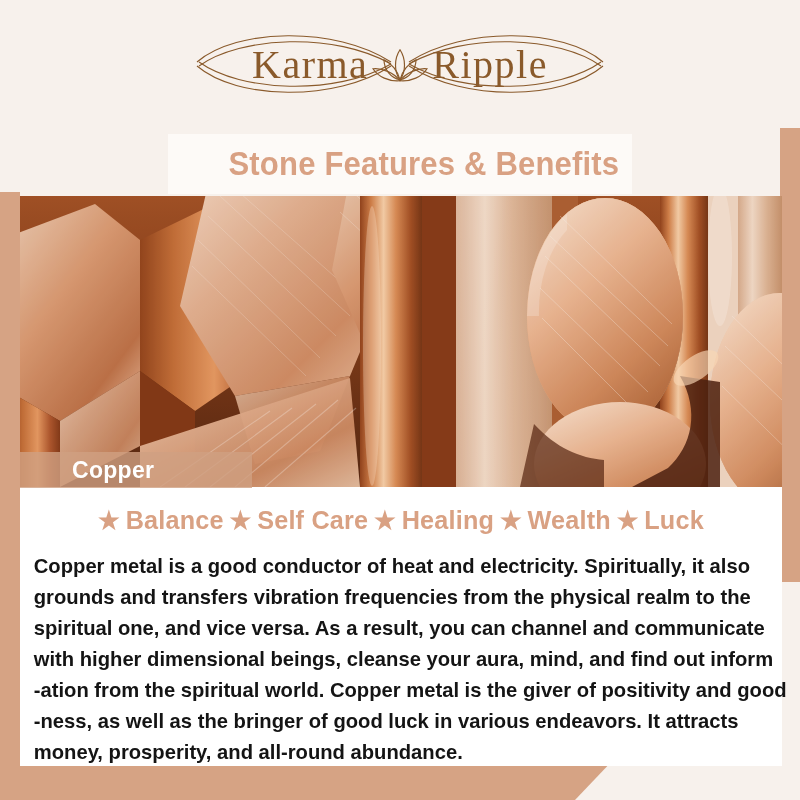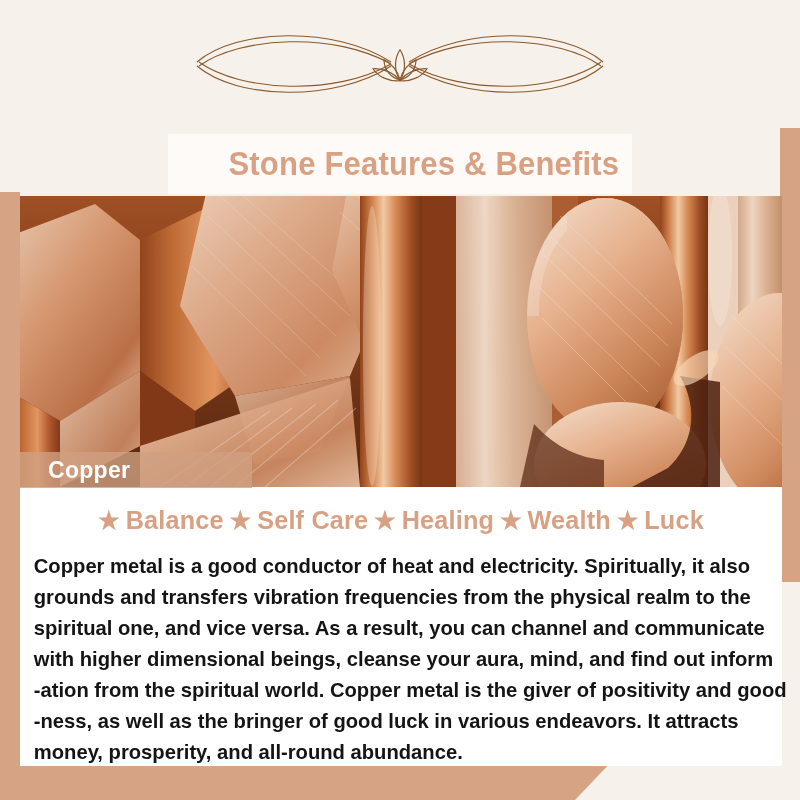--- a/index.html
+++ b/index.html
@@ -103,21 +103,21 @@
     width: 232px; height: 36px;
     background: rgba(208,160,130,0.80);
     display: flex; align-items: center;
     z-index: 5;
   }
   .copper-label span {
     color: #ffffff;
     font-size: 23px;
     font-weight: bold;
     letter-spacing: 0.3px;
-    padding-left: 28px;
+    padding-left: 52px;
   }
 
   
   .panel {
     position: absolute; top: 487px; left: 20px;
     width: 762px; height: 279px;
     background: #ffffff;
     z-index: 3;
   }
   .benefits {
@@ -164,20 +164,24 @@
           <path d="M14,44 C56,14 150,10 206,42"></path>
           <path d="M12,44 C52,78 150,80 206,44"></path>
           <path d="M14,40 C56,70 150,74 206,42"></path>
           <path d="M418,40 C378,6 280,4 224,40"></path>
           <path d="M416,44 C374,14 280,10 224,42"></path>
           <path d="M418,44 C378,78 280,80 224,44"></path>
           <path d="M416,40 C374,70 280,74 224,42"></path>
         </g>
       </svg>
 
+      <div class="logo-text">
+        <span>Karma</span>
+        <span>Ripple</span>
+      </div>
 
       <svg class="logo-lotus" width="62" height="44" viewBox="0 0 62 44">
         <g fill="none" stroke="#8a5a2b" stroke-width="1.2">
           <path d="M31,6 C25,15 25,28 31,36 C37,28 37,15 31,6 Z"></path>
           <path d="M31,36 C22,34 15,26 15,16 C22,19 29,27 31,36 Z"></path>
           <path d="M31,36 C40,34 47,26 47,16 C40,19 33,27 31,36 Z"></path>
           <path d="M31,37 C20,38 9,33 4,25 C13,24 25,29 31,37 Z"></path>
           <path d="M31,37 C42,38 53,33 58,25 C49,24 37,29 31,37 Z"></path>
         </g>
       </svg>

